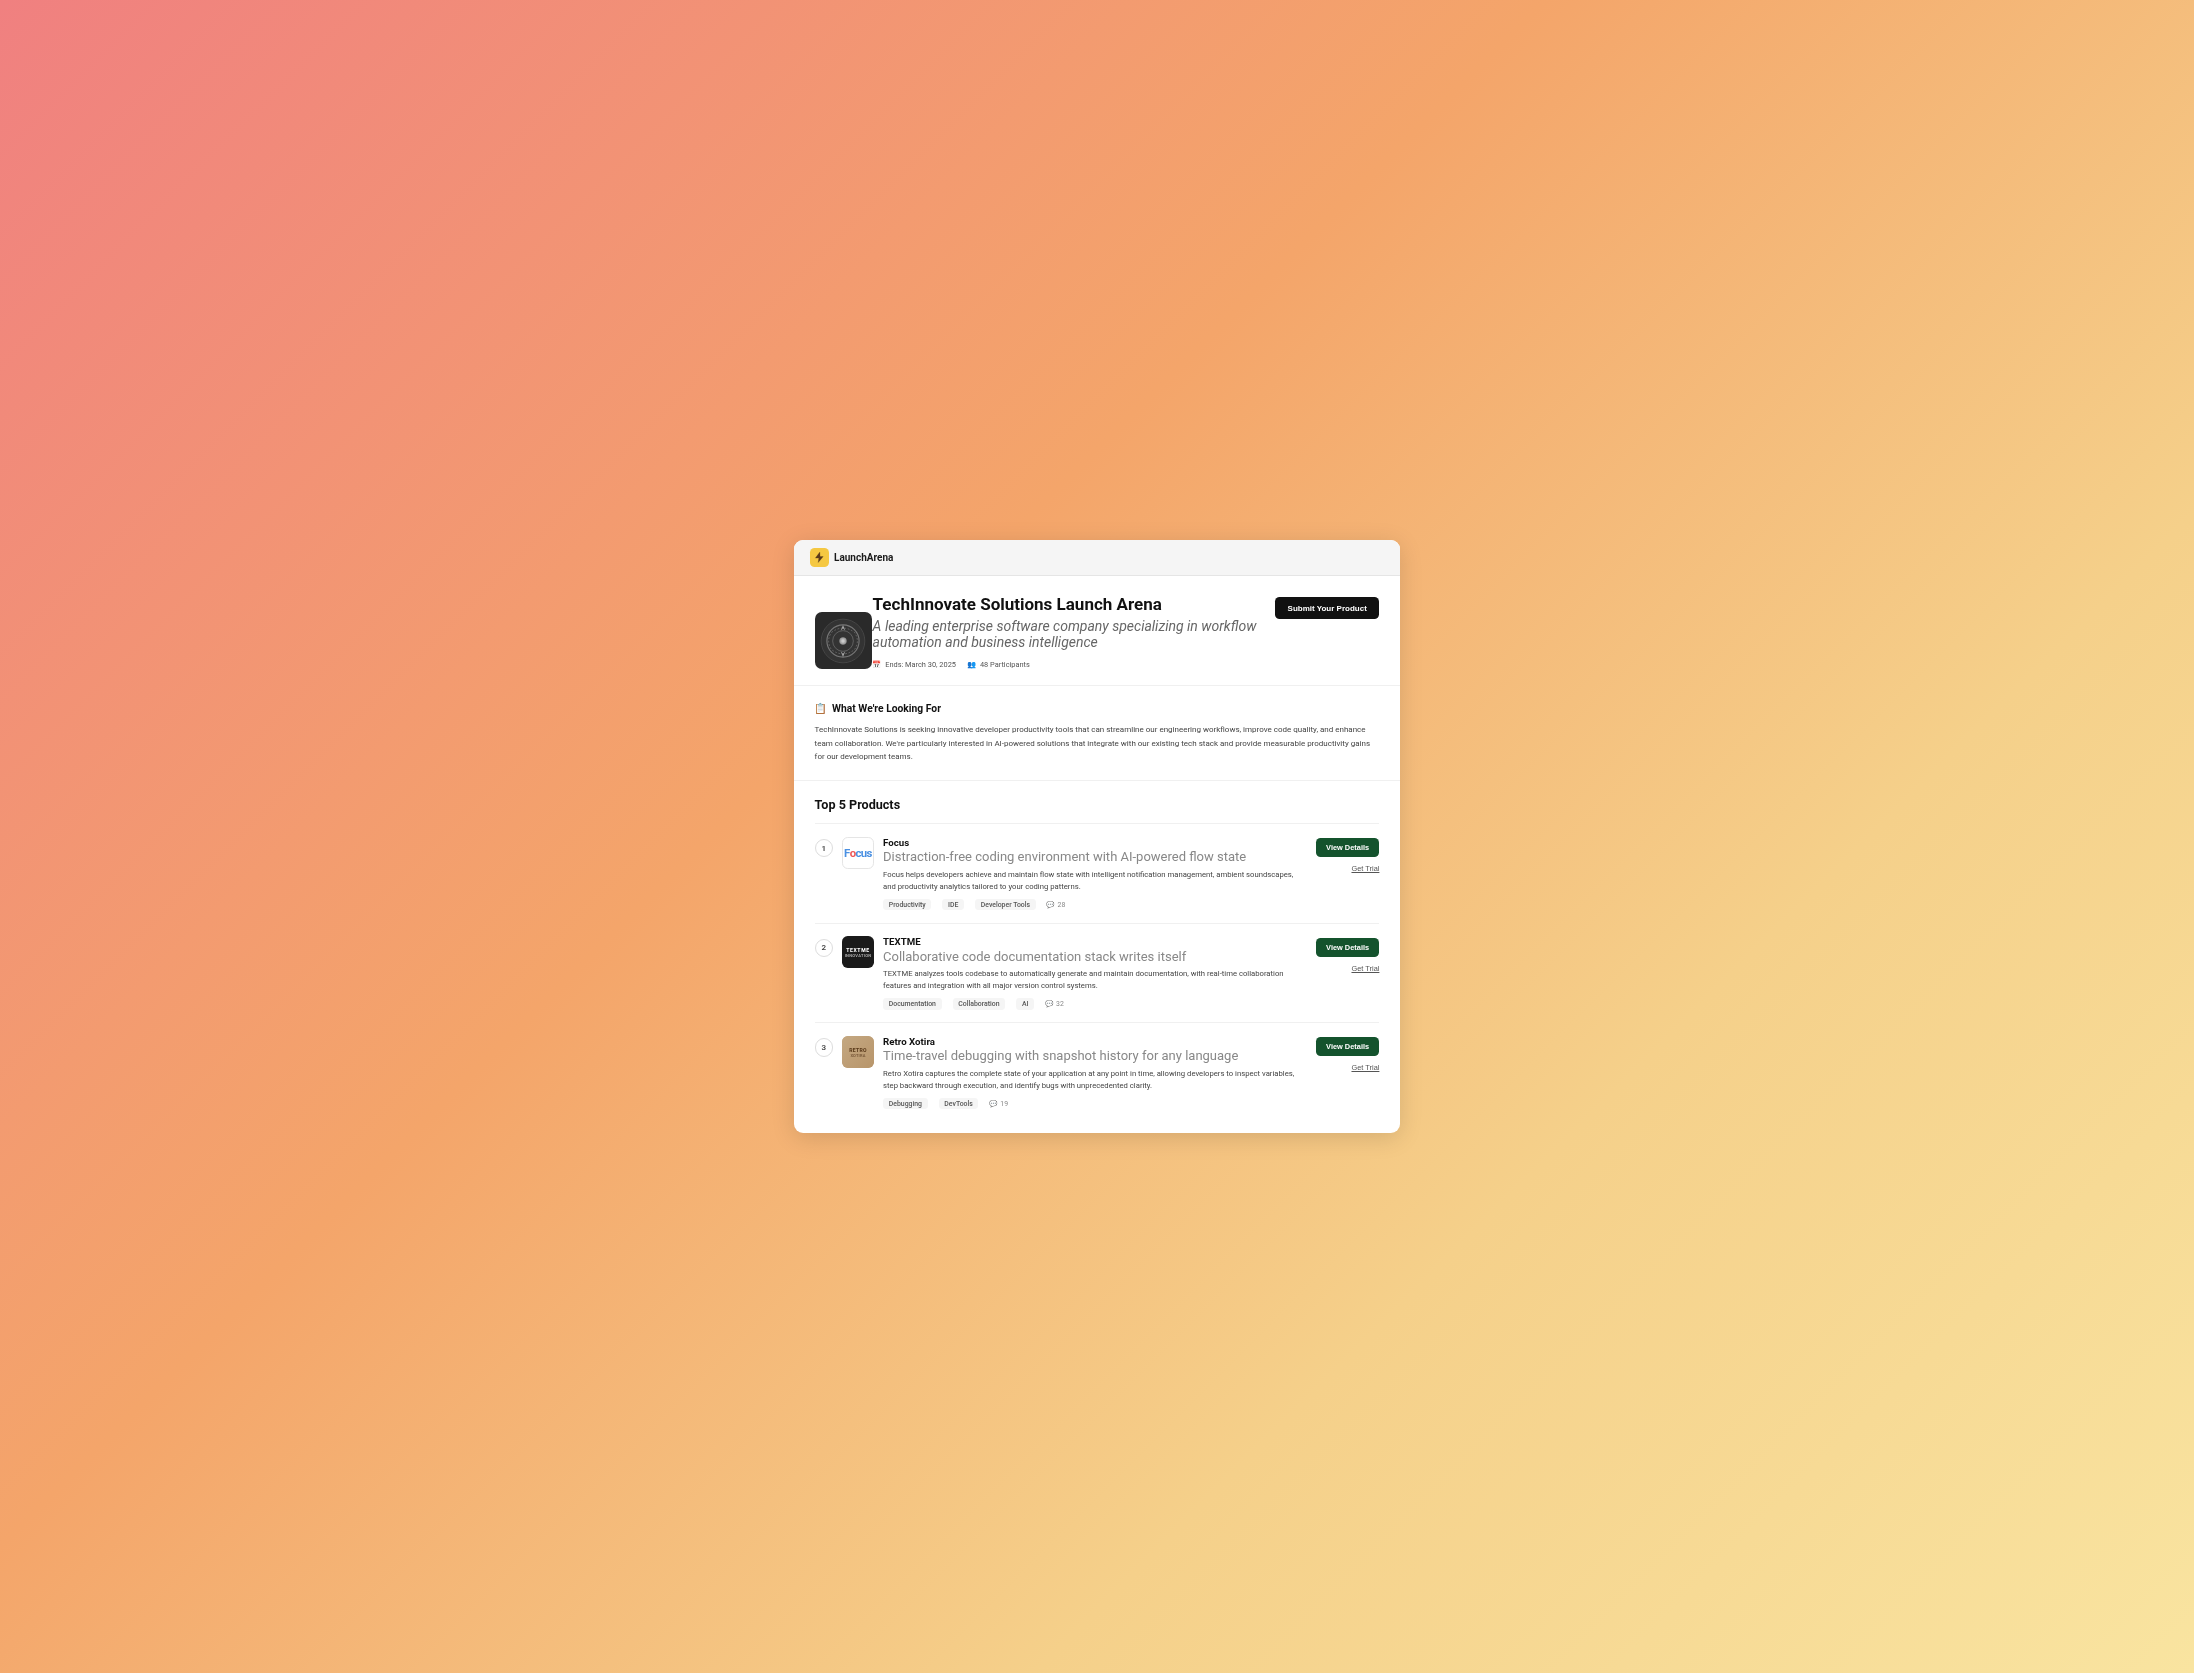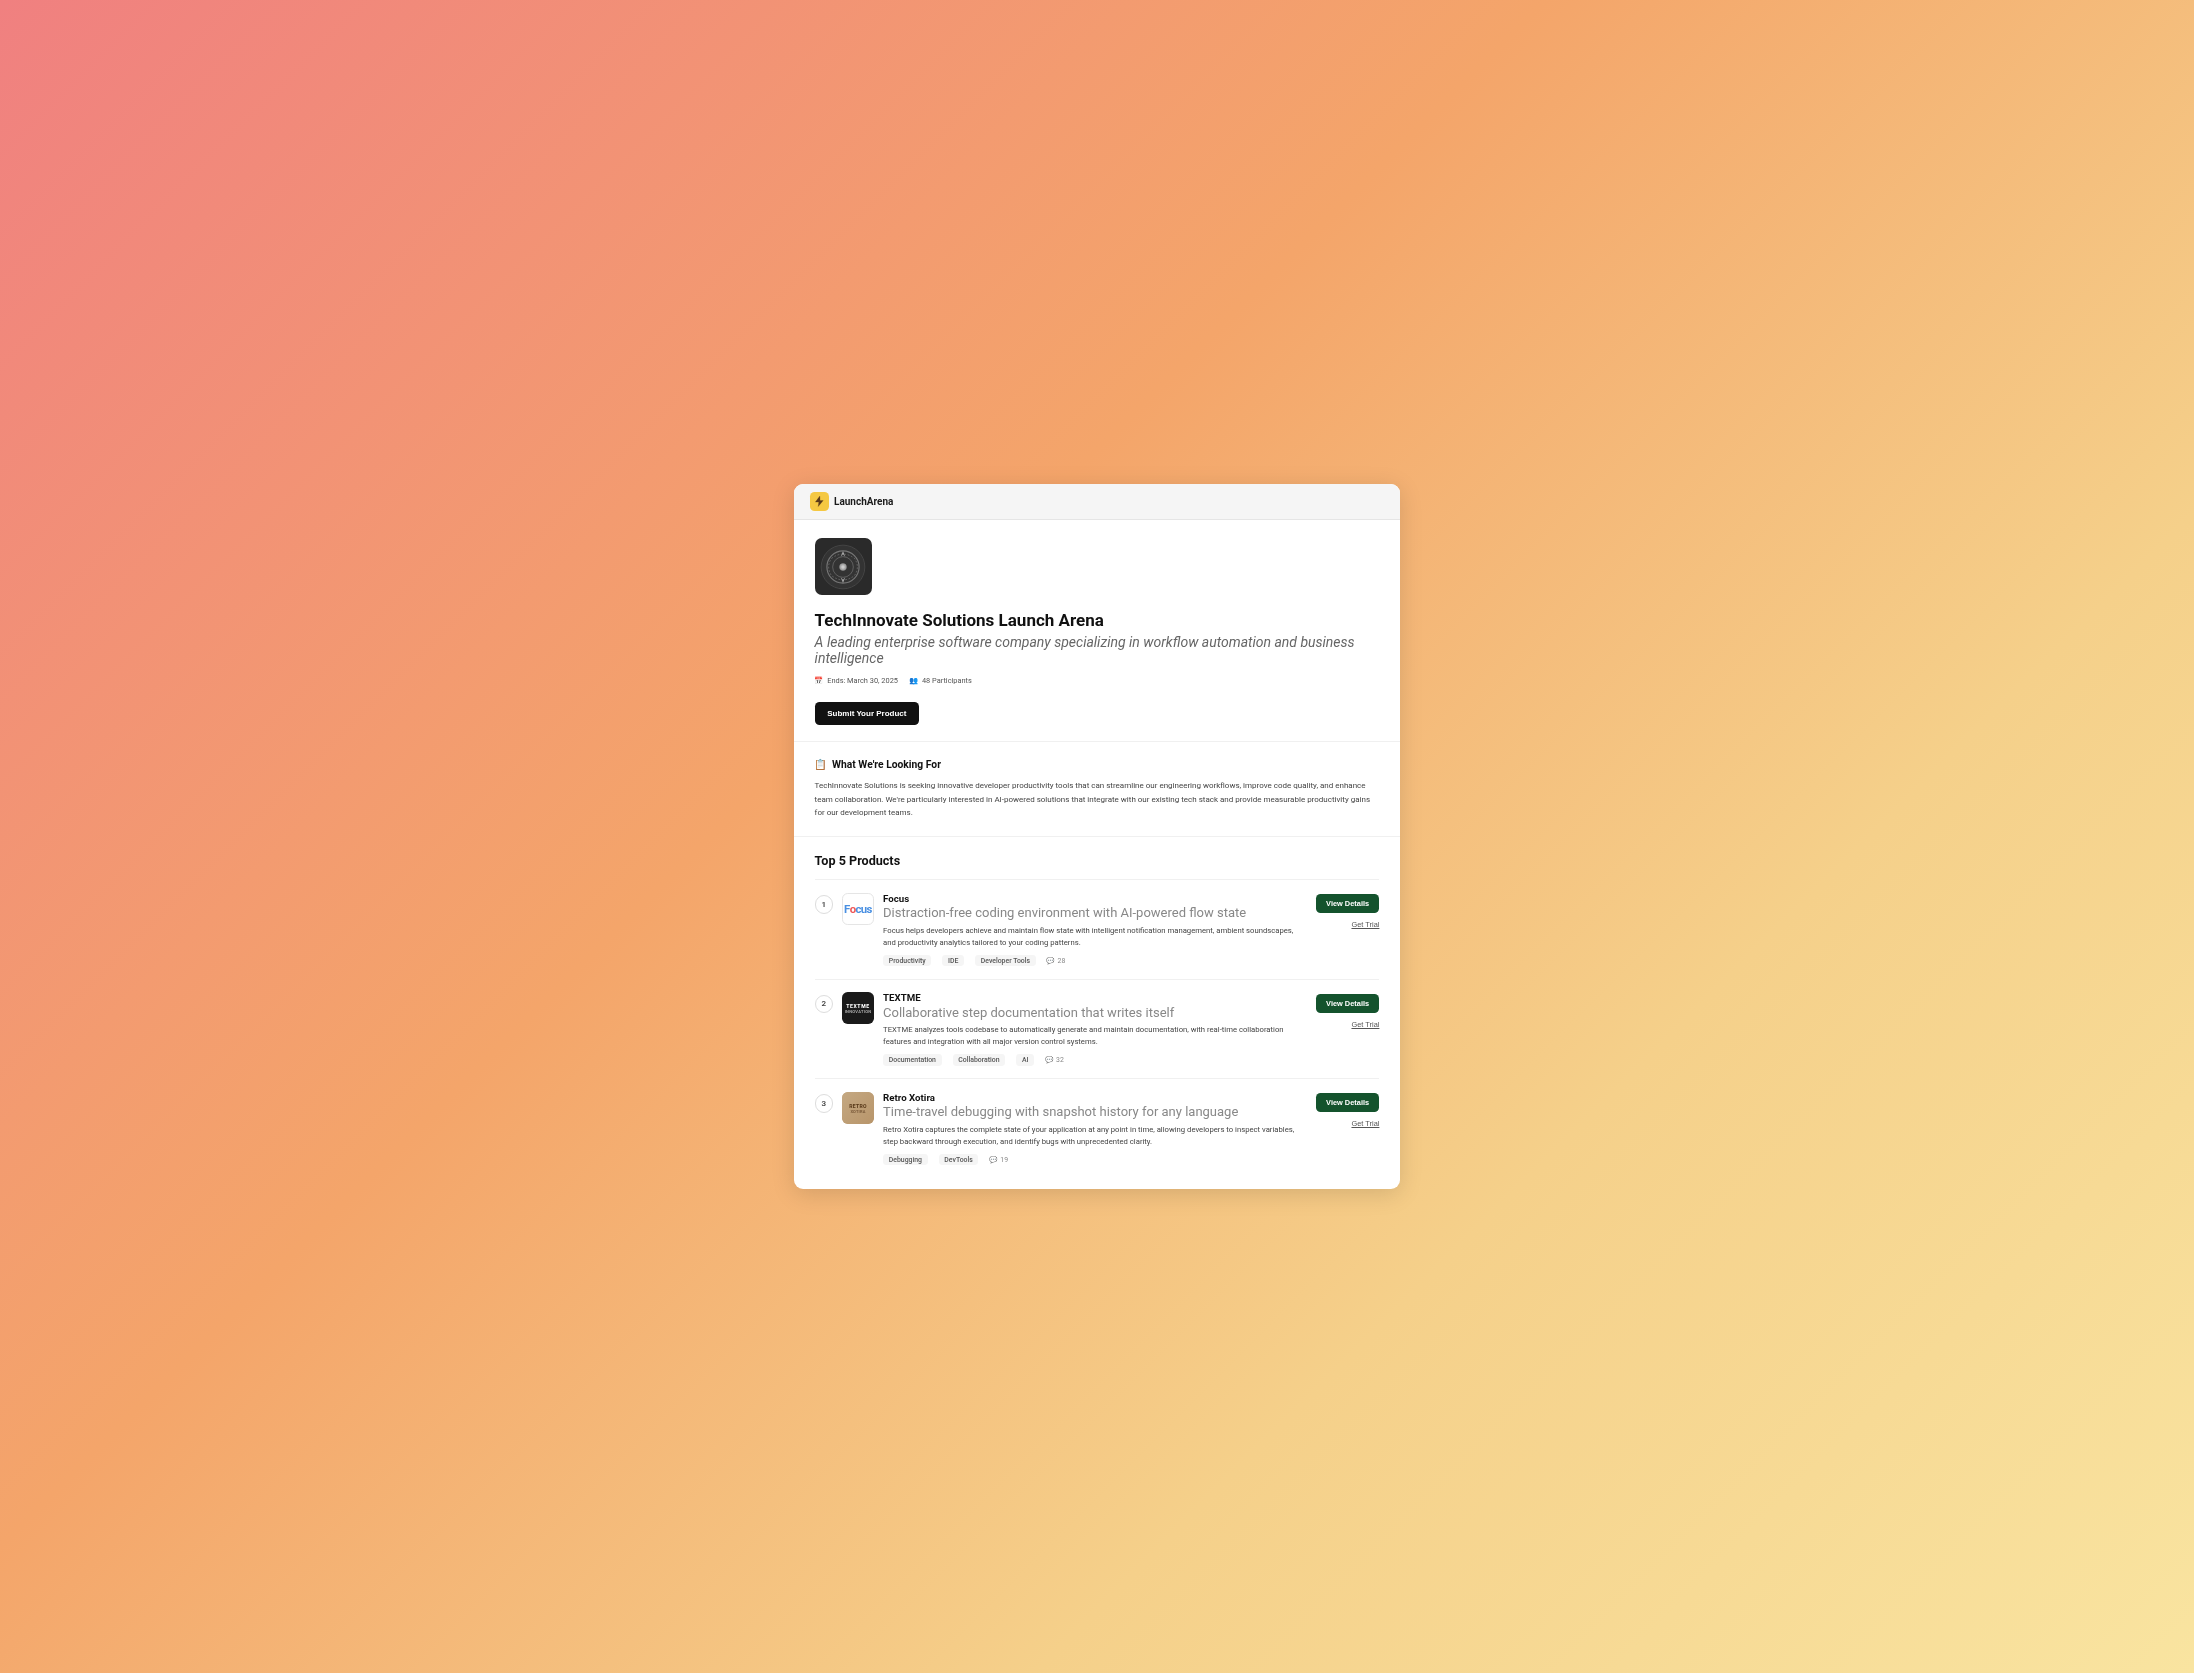--- a/index.html
+++ b/index.html
@@ -50,23 +50,22 @@
       font-weight: 700;
       font-size: 10px;
       color: #1a1a1a;
     }
 
     
     .arena-header {
       padding: 18.3px 20.6px 16px;
       border-bottom: 0.6px solid #f0f0f0;
       display: flex;
-      align-items: flex-start;
-      gap: 15px;
-      flex-direction: column;
+      align-items: flex-end;
+      gap: 1px;
     }
     .arena-logo-img {
       width: 57px;
       height: 57px;
       border-radius: 6.9px;
       background: #2a2a2a;
       display: flex;
       align-items: center;
       justify-content: center;
       overflow: hidden;
@@ -420,21 +419,21 @@
     <div class="product-row">
       <div class="product-rank">2</div>
       <div class="product-logo product-logo-textme">
         <div class="textme-logo-inner">
           <span class="textme-top">TEXTME</span>
           <span class="textme-bottom">INNOVATION</span>
         </div>
       </div>
       <div class="product-content">
         <div class="product-name">TEXTME</div>
-        <div class="product-tagline">Collaborative step documentation that writes itself</div>
+        <div class="product-tagline">Collaborative code documentation stack writes itself</div>
         <div class="product-description">TEXTME analyzes tools codebase to automatically generate and maintain documentation, with real-time collaboration features and integration with all major version control systems.</div>
         <div class="product-tags">
           <span class="tag">Documentation</span>
           <span class="tag">Collaboration</span>
           <span class="tag">AI</span>
           <span class="comment-count">
             <span>💬</span>
             <span>32</span>
           </span>
         </div>

